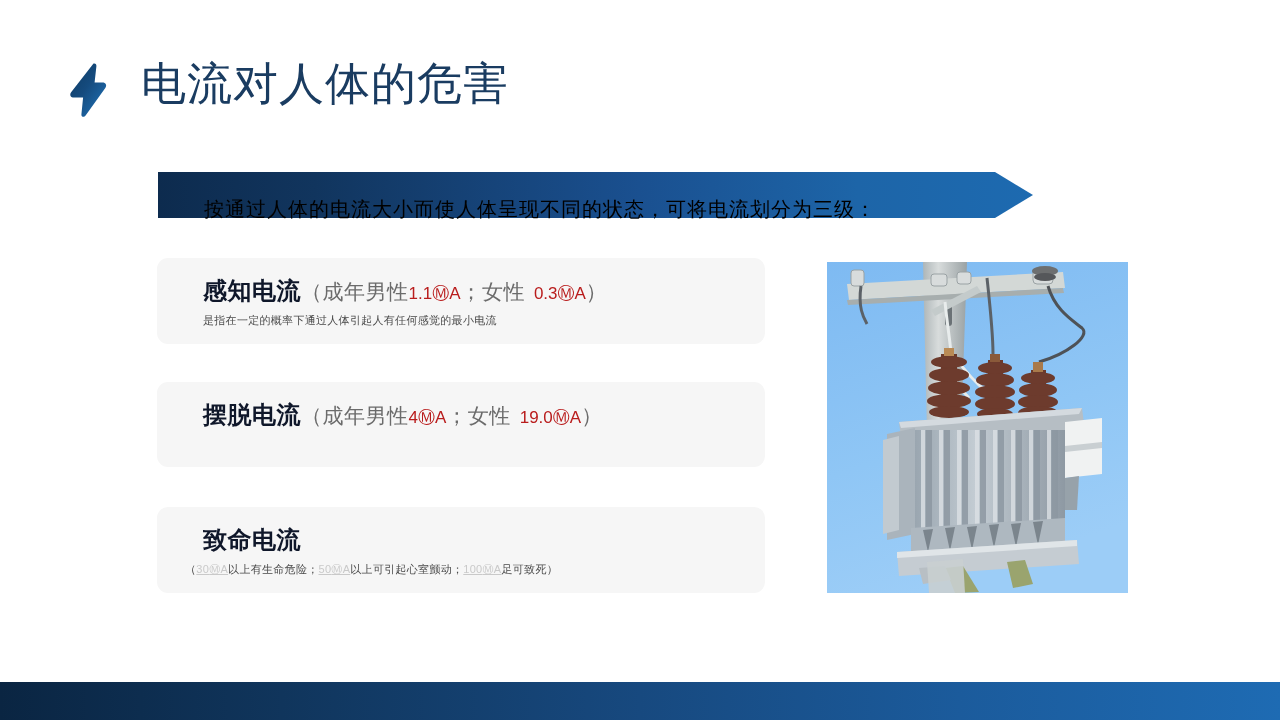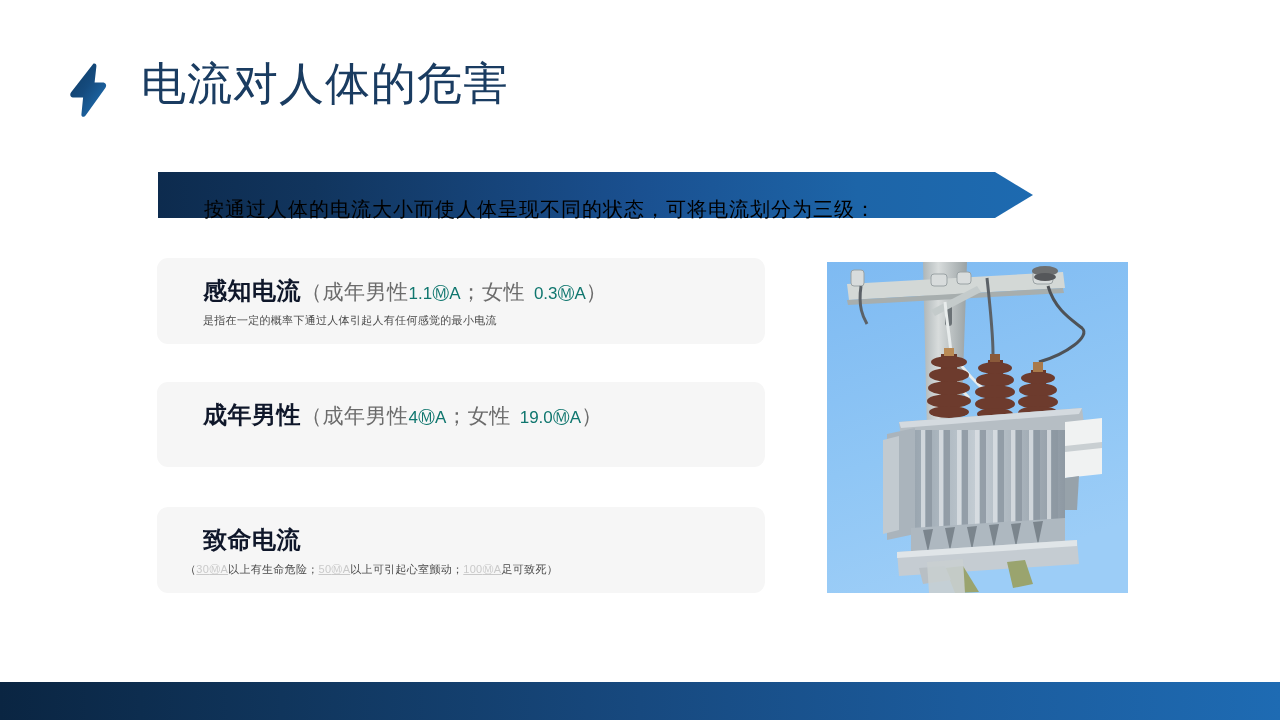--- a/index.html
+++ b/index.html
@@ -102,21 +102,21 @@
   }
   .card-heading .paren {
     font-family: "Liberation Serif", "DejaVu Serif", serif;
     font-size: 21px;
     color: #6b6b6b;
     letter-spacing: 0.5px;
   }
   .card-heading .faint {
     font-family: "Liberation Sans", "DejaVu Sans", sans-serif;
     font-size: 17px;
-    color: #0f766e;
+    color: #b91c1c;
   }
   .card-body {
     font-family: "Liberation Sans", "DejaVu Sans", sans-serif;
     font-size: 11px;
     color: #4a4a4a;
     line-height: 1.5;
     margin: 0 0 0 18px;
     letter-spacing: 0.3px;
   }
   .card-body.dim {
@@ -176,21 +176,21 @@
 
   <div class="card" id="card-0">
     <div class="card-heading">
       <span class="strong">感知电流</span><span class="paren">（成年男性</span><span class="faint">1.1</span><span class="faint">ⓂA</span><span class="paren">；</span><span class="paren">女性</span>&nbsp;&nbsp;<span class="faint">0.3</span><span class="faint">ⓂA</span><span class="paren">）</span>
     </div>
     <div class="card-body">是指在一定的概率下通过人体引起人有任何感觉的最小电流</div>
   </div>
 
   <div class="card" id="card-1">
     <div class="card-heading">
-      <span class="strong">成年男性</span><span class="paren">（成年男性</span><span class="faint">4</span><span class="faint">ⓂA</span><span class="paren">；</span><span class="paren">女性</span>&nbsp;&nbsp;<span class="faint">19.0</span><span class="faint">ⓂA</span><span class="paren">）</span>
+      <span class="strong">摆脱电流</span><span class="paren">（成年男性</span><span class="faint">4</span><span class="faint">ⓂA</span><span class="paren">；</span><span class="paren">女性</span>&nbsp;&nbsp;<span class="faint">19.0</span><span class="faint">ⓂA</span><span class="paren">）</span>
     </div>
   </div>
 
   <div class="card" id="card-2">
     <div class="card-heading">
       <span class="strong">致命电流</span>
     </div>
     <div class="card-body dim">
       <span>（</span><span class="faint">30</span><span class="faint">ⓂA</span><span>以上有生命危险；</span><span class="faint">50</span><span class="faint">ⓂA</span><span>以上可引起心室颤动；</span><span class="faint">100</span><span class="faint">ⓂA</span><span>足可致死）</span>
     </div>

